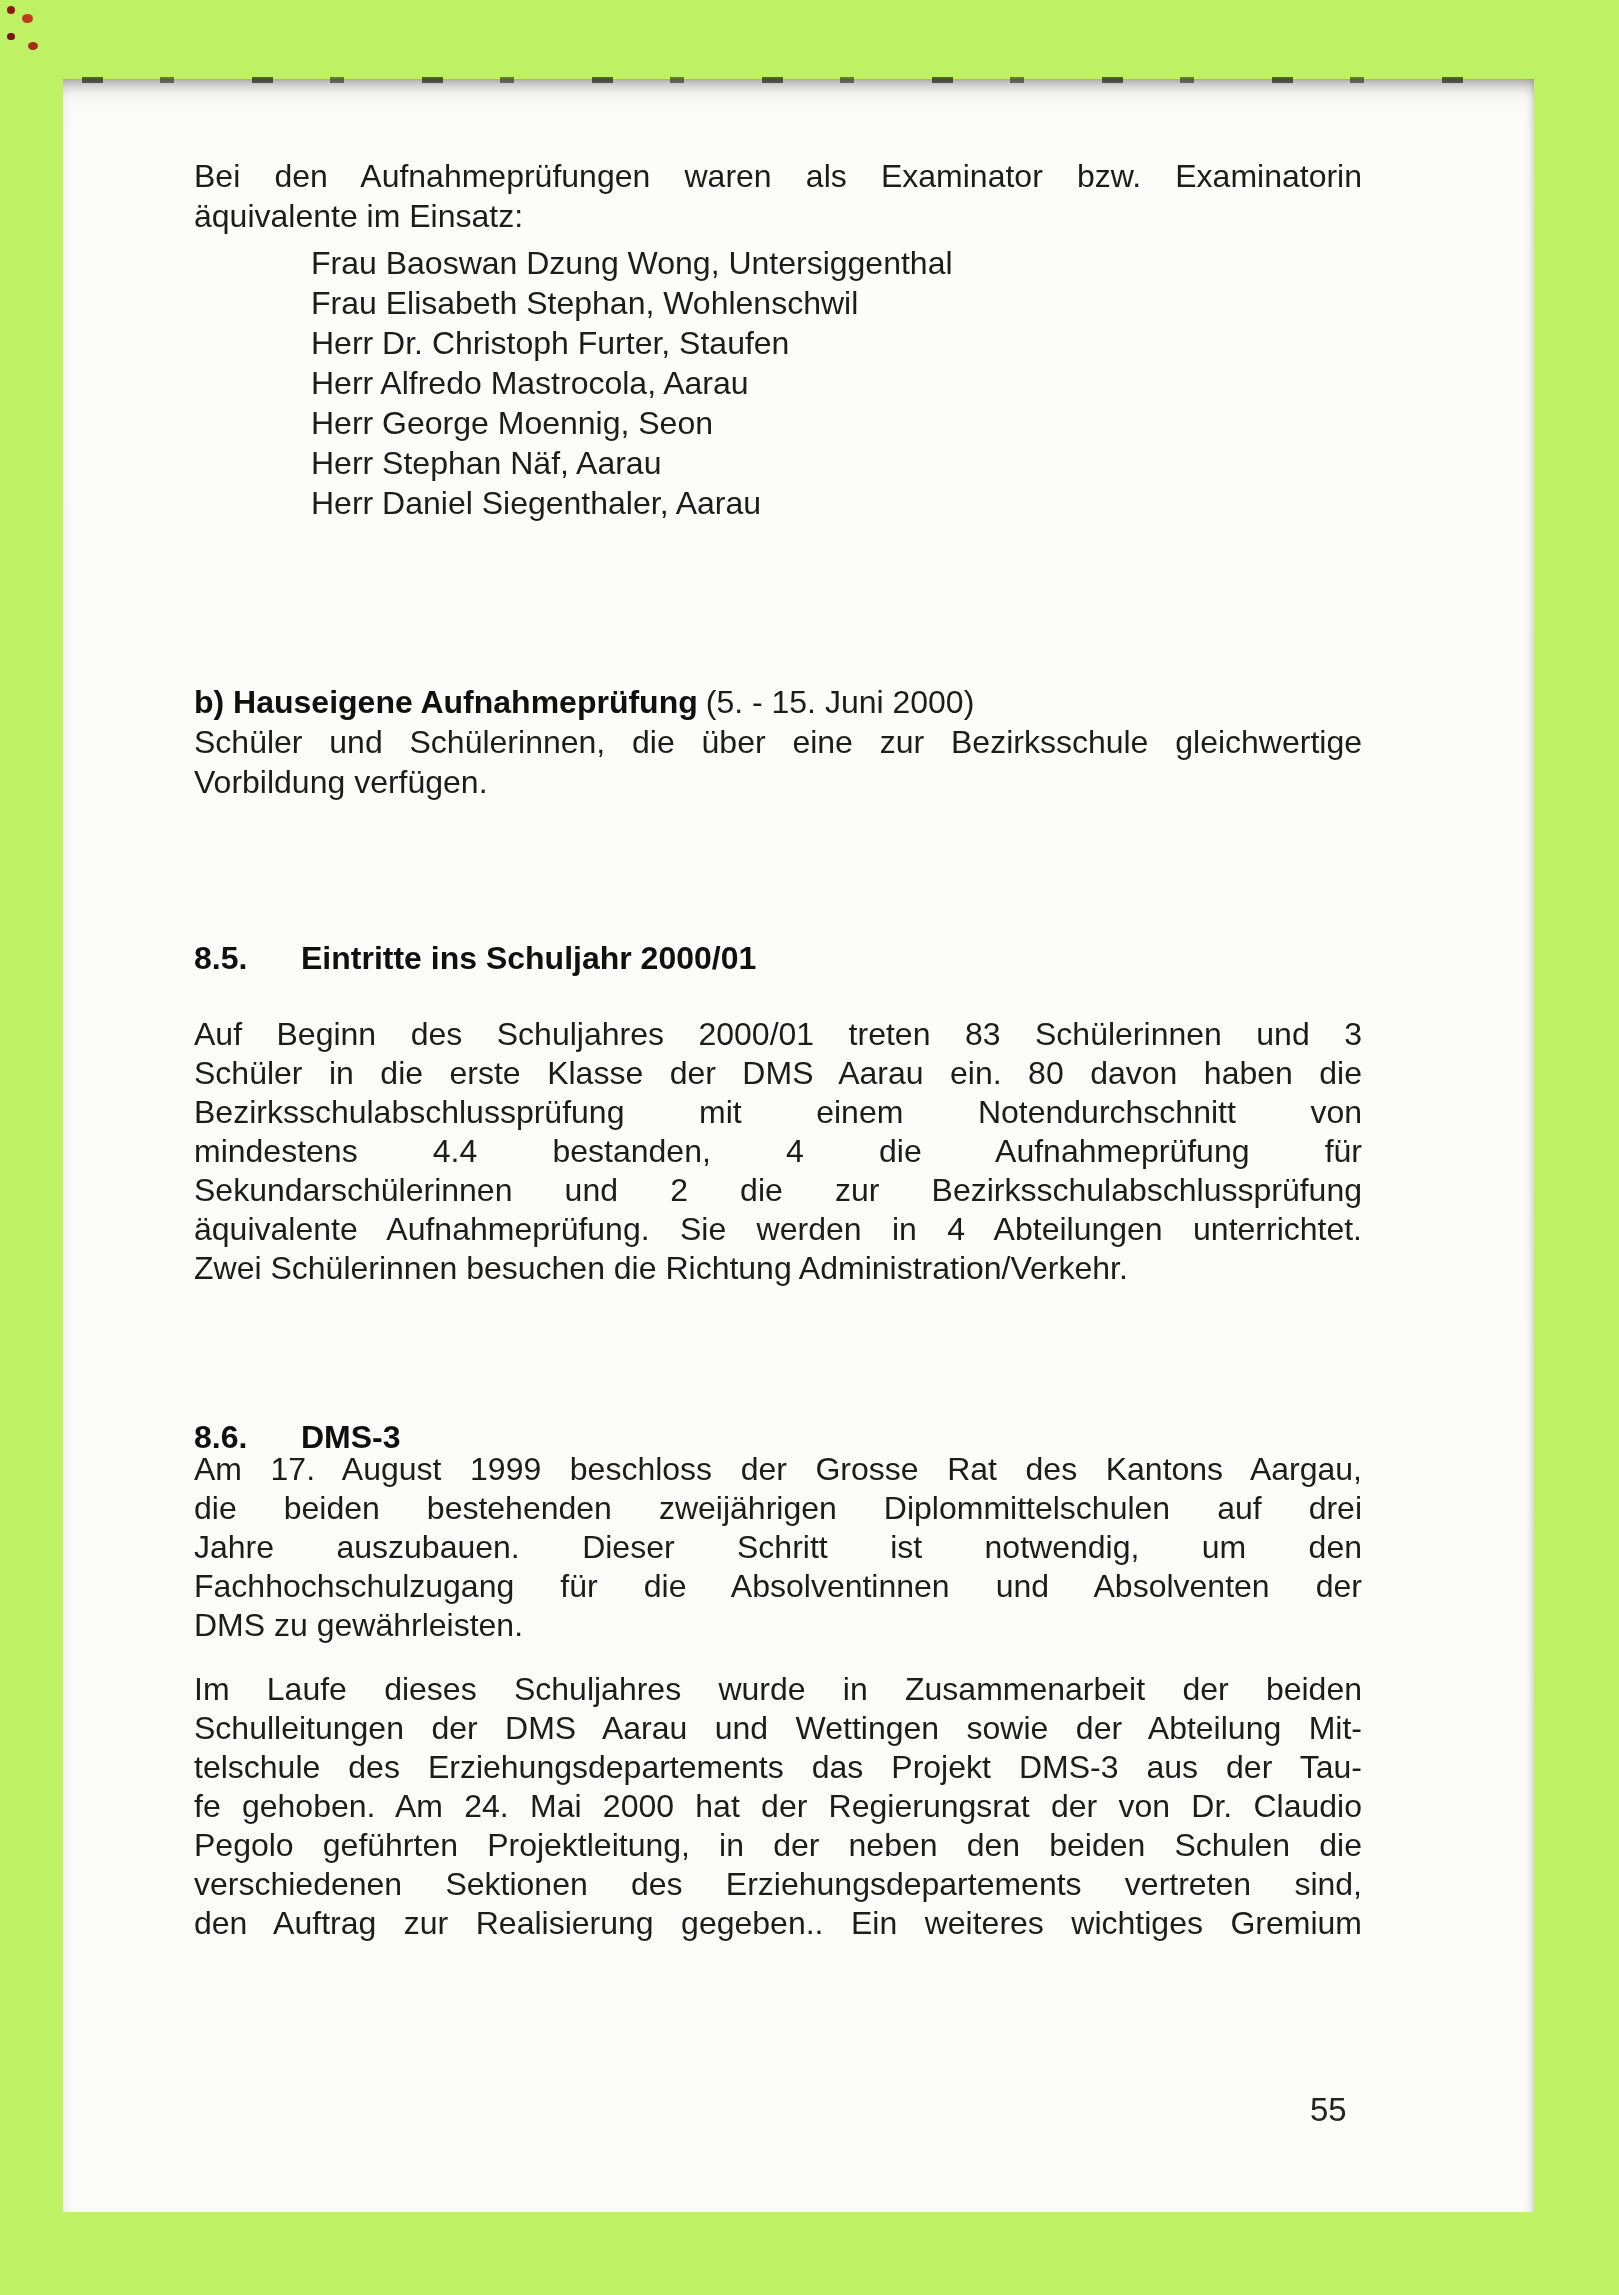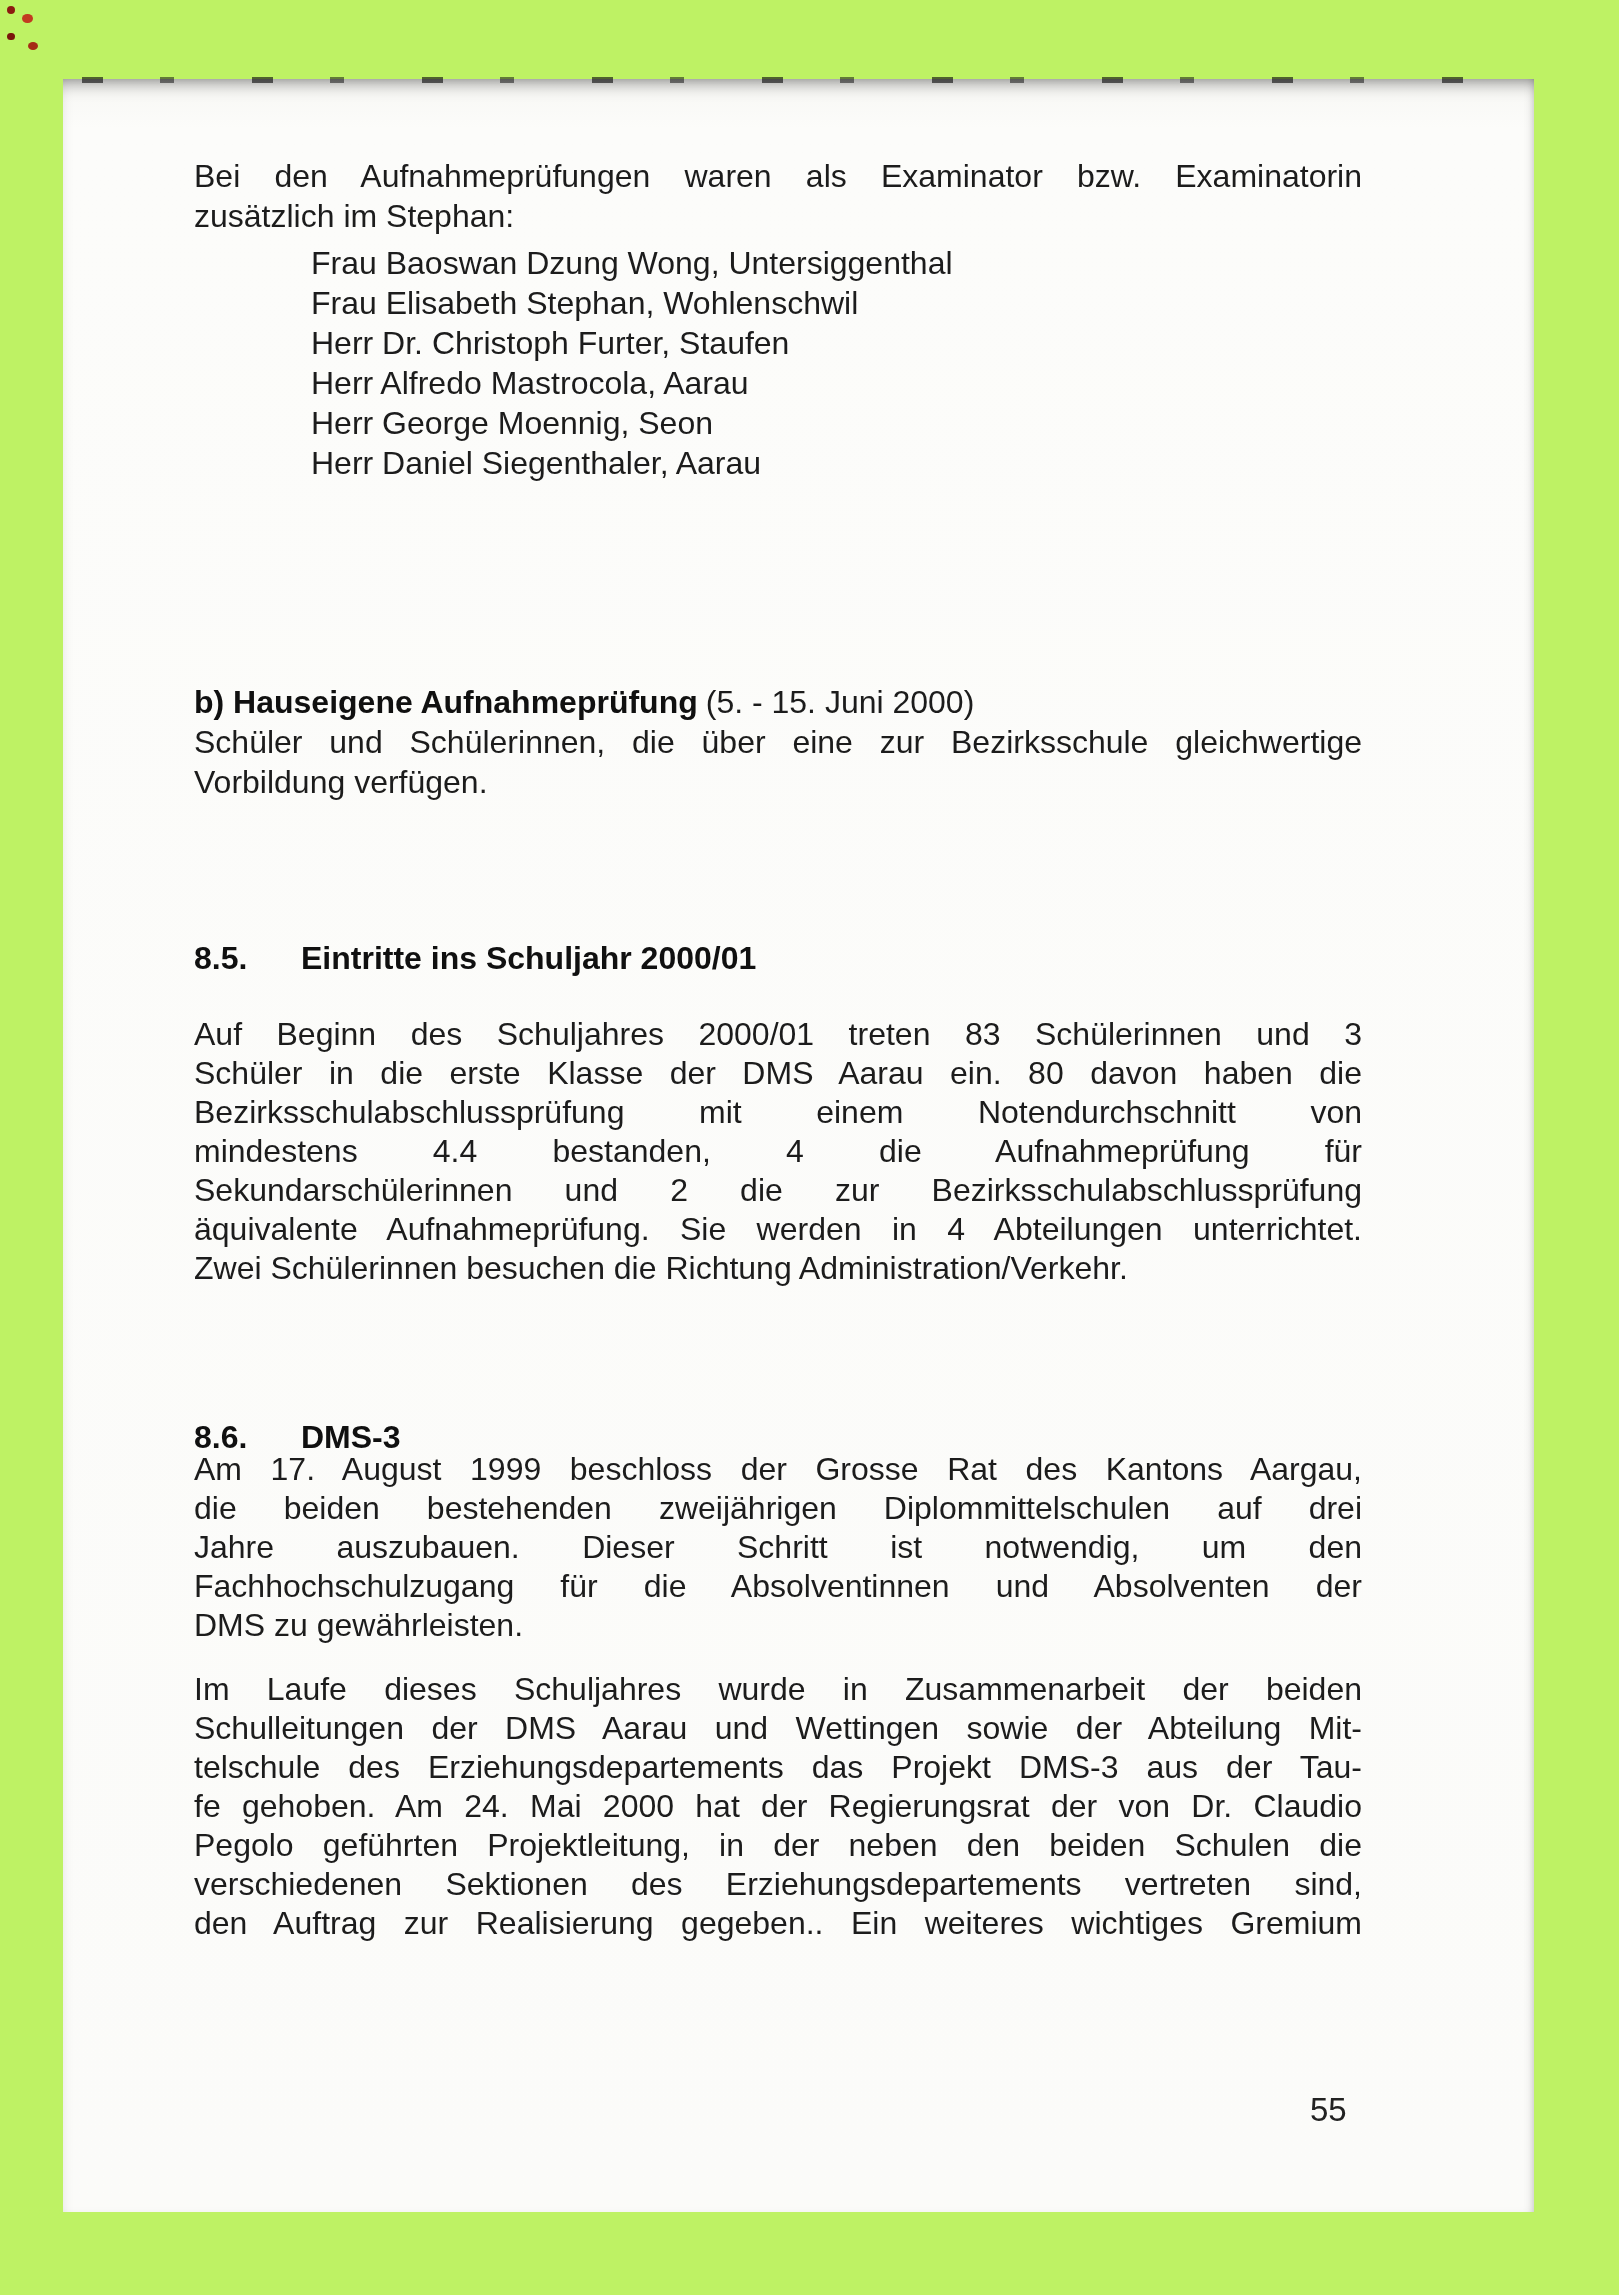--- a/index.html
+++ b/index.html
@@ -55,29 +55,30 @@
   <div class="red-dot dot1" style="background: rgb(140, 26, 16);"></div>
   <div class="red-dot dot2" style="background: rgb(194, 58, 32);"></div>
   <div class="red-dot dot3" style="background: rgb(122, 21, 12);"></div>
   <div class="red-dot dot4" style="background: rgb(165, 44, 22);"></div>
 
   <div class="page">
     <div class="top-edge-dashes"></div>
 
     <div class="txt block lh49" style="top:77px;">
       <div class="ln j">Bei den Aufnahmeprüfungen waren als Examinator bzw. Examinatorin</div>
-      <div class="ln l">zusätzlich im Stephan:</div>
+      <div class="ln l">äquivalente im Einsatz:</div>
     </div>
 
     <div class="txt names" style="left:248px;top:164px;width:1035px;">
       <div class="ln l">Frau Baoswan Dzung Wong, Untersiggenthal</div>
       <div class="ln l">Frau Elisabeth Stephan, Wohlenschwil</div>
       <div class="ln l">Herr Dr. Christoph Furter, Staufen</div>
       <div class="ln l">Herr Alfredo Mastrocola, Aarau</div>
       <div class="ln l">Herr George Moennig, Seon</div>
+      <div class="ln l">Herr Stephan Näf, Aarau</div>
       <div class="ln l">Herr Daniel Siegenthaler, Aarau</div>
     </div>
 
     <div class="txt block lh49" style="top:603px;">
       <div class="ln l">
         <span class="b">b) Hauseigene Aufnahmeprüfung</span><span class="hrest">(5. - 15. Juni 2000)</span>
       </div>
       <div class="ln j">Schüler und Schülerinnen, die über eine zur Bezirksschule gleichwertige</div>
       <div class="ln l">Vorbildung verfügen.</div>
     </div>

